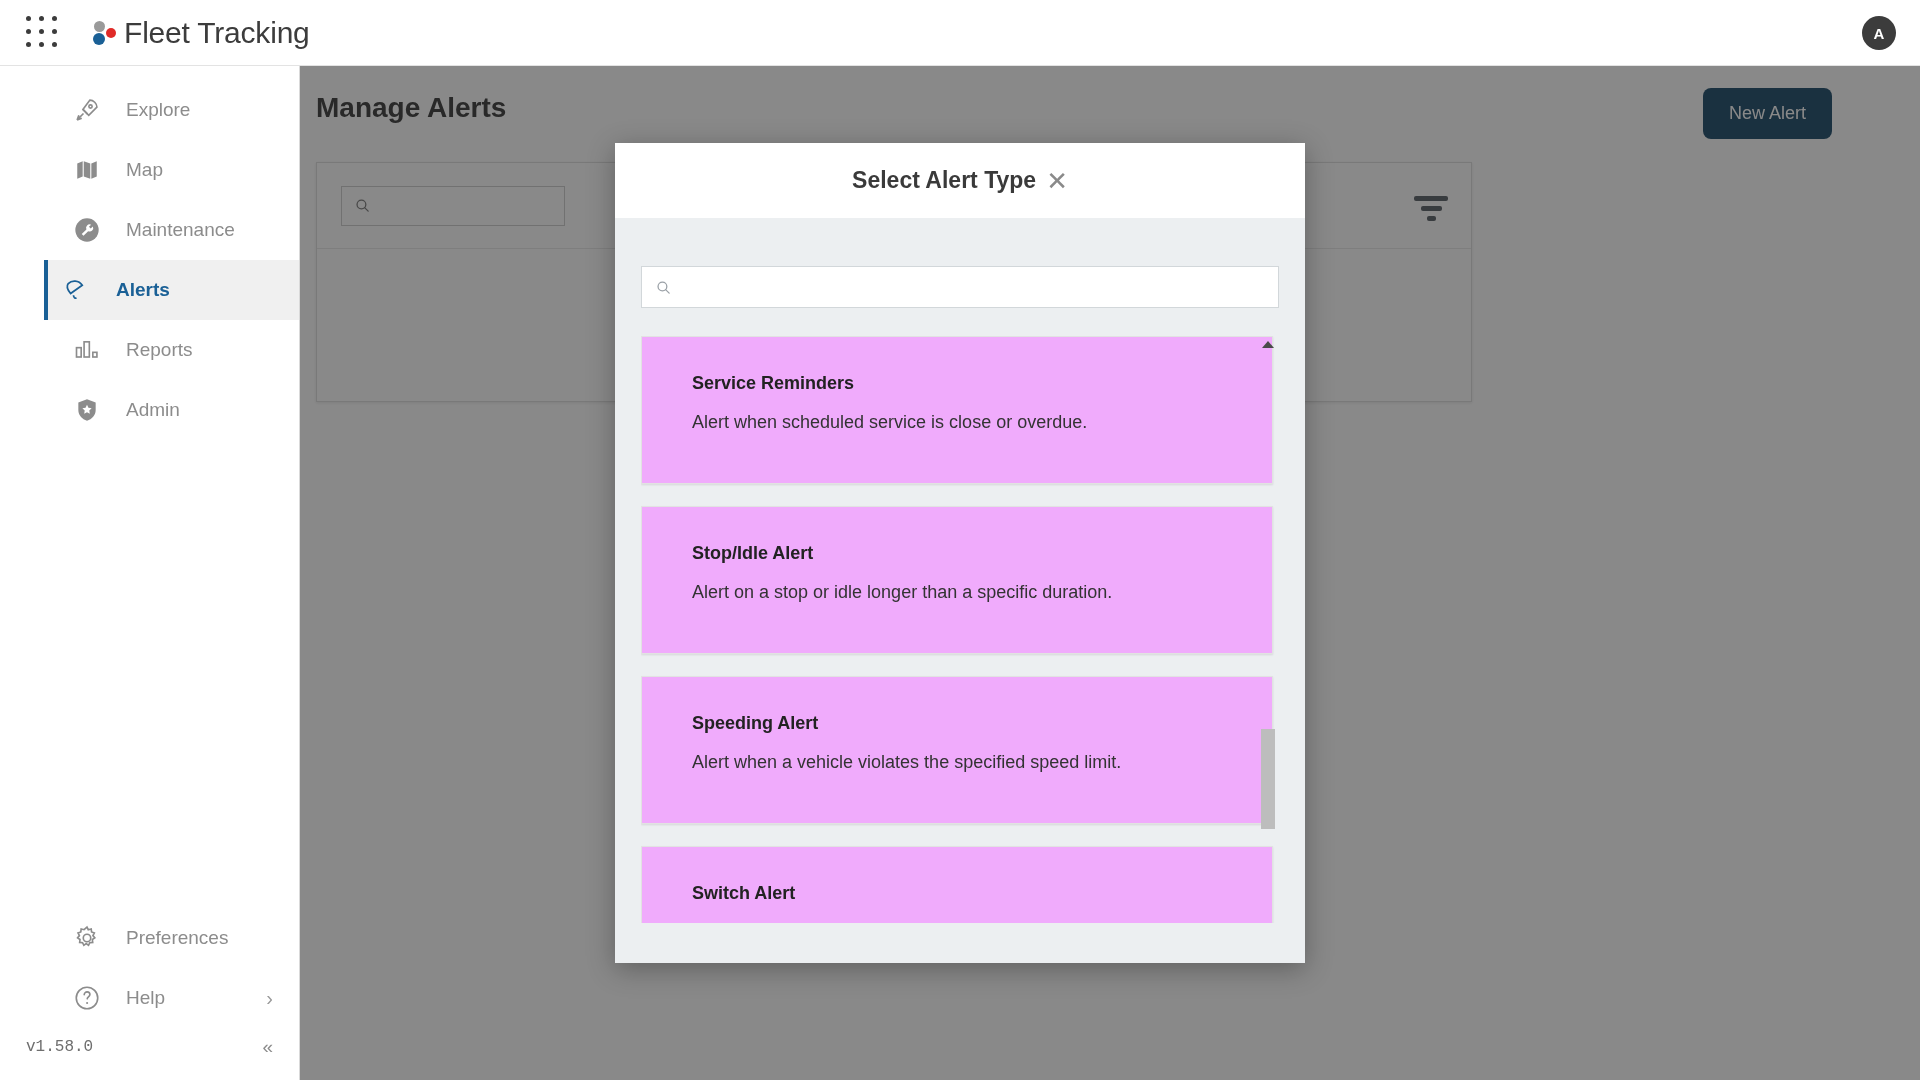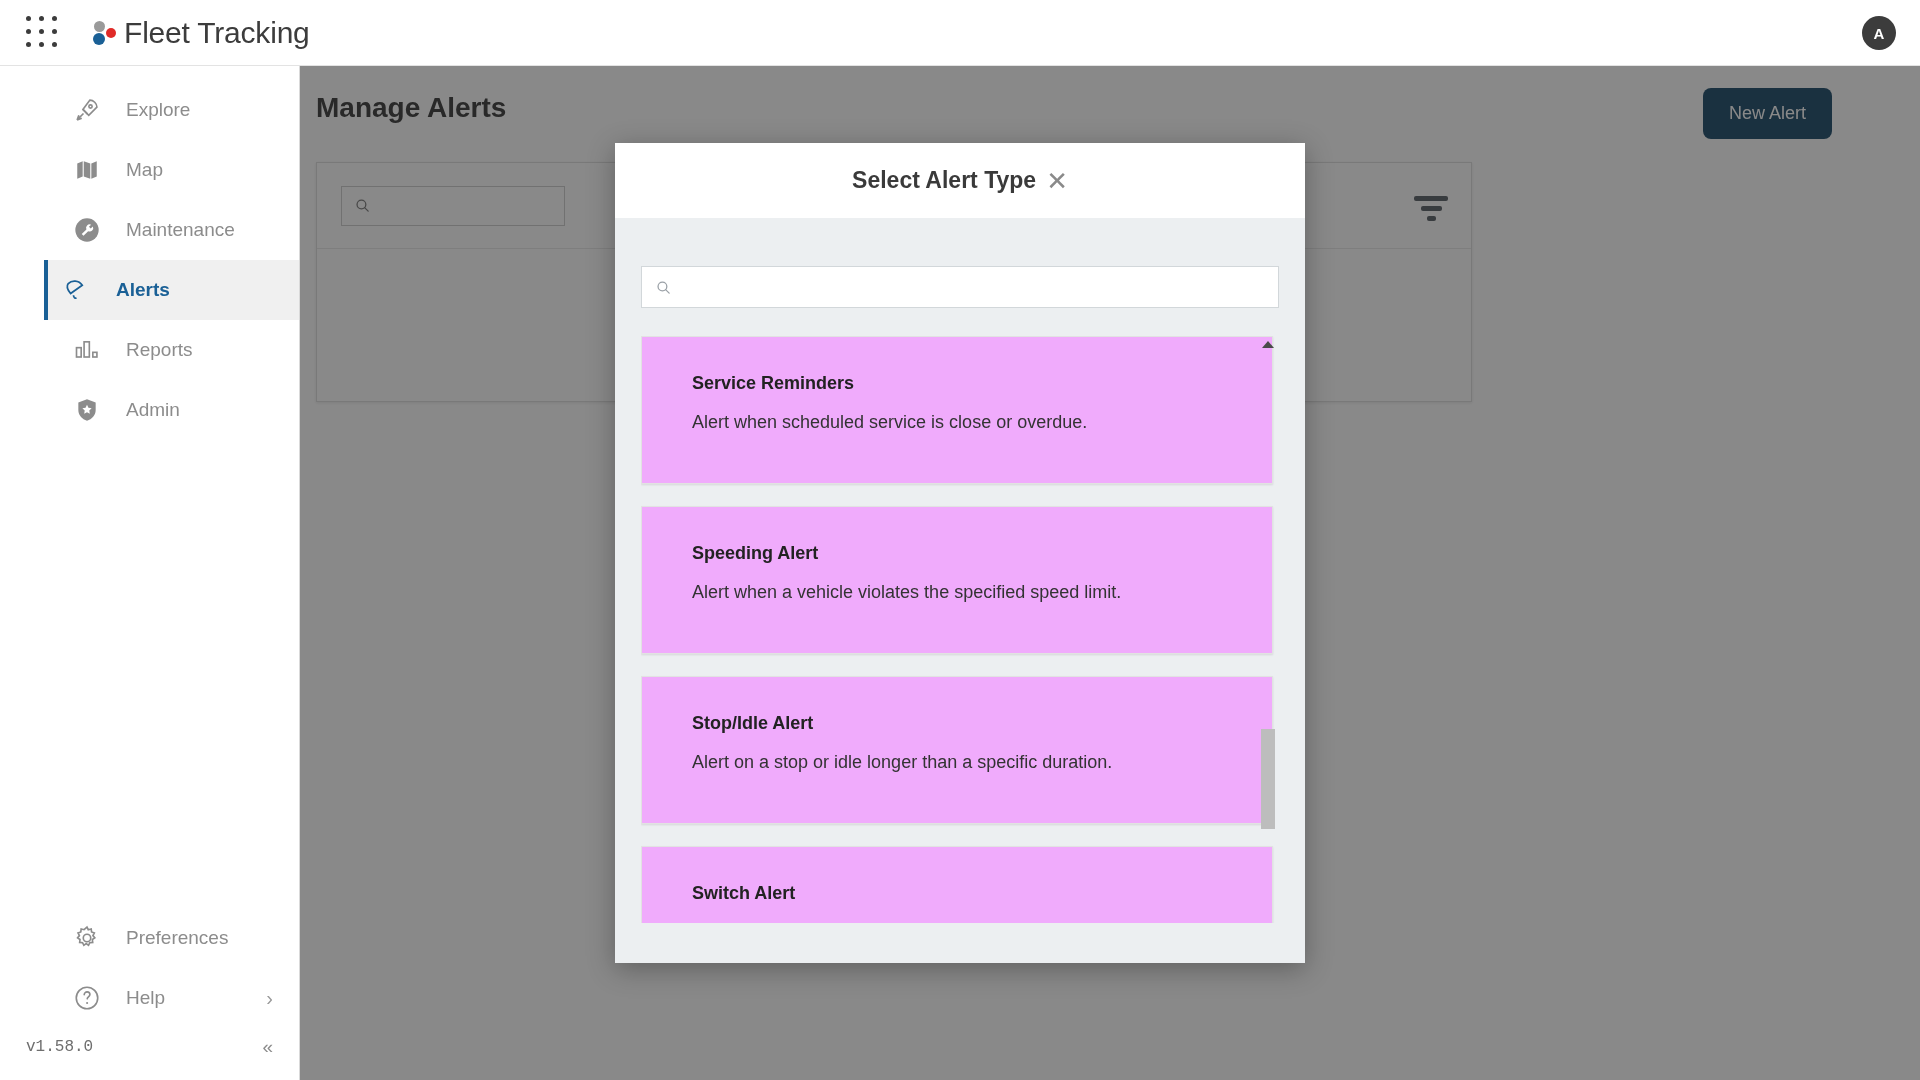--- a/index.html
+++ b/index.html
@@ -381,27 +381,27 @@
 
       <div class="list-region">
         <div class="list-scroll">
 
           <div class="type-card">
             <div class="type-title">Service Reminders</div>
             <div class="type-desc">Alert when scheduled service is close or overdue.</div>
           </div>
 
           <div class="type-card">
+            <div class="type-title">Stop/Idle Alert</div>
+            <div class="type-desc">Alert on a stop or idle longer than a specific duration.</div>
+          </div>
+
+          <div class="type-card">
             <div class="type-title">Speeding Alert</div>
             <div class="type-desc">Alert when a vehicle violates the specified speed limit.</div>
-          </div>
-
-          <div class="type-card">
-            <div class="type-title">Stop/Idle Alert</div>
-            <div class="type-desc">Alert on a stop or idle longer than a specific duration.</div>
           </div>
 
           <div class="type-card">
             <div class="type-title">Switch Alert</div>
             <div class="type-desc">Alert on device switches (supported devices)</div>
           </div>
 
         </div>
 
         <div class="scrollbar">

